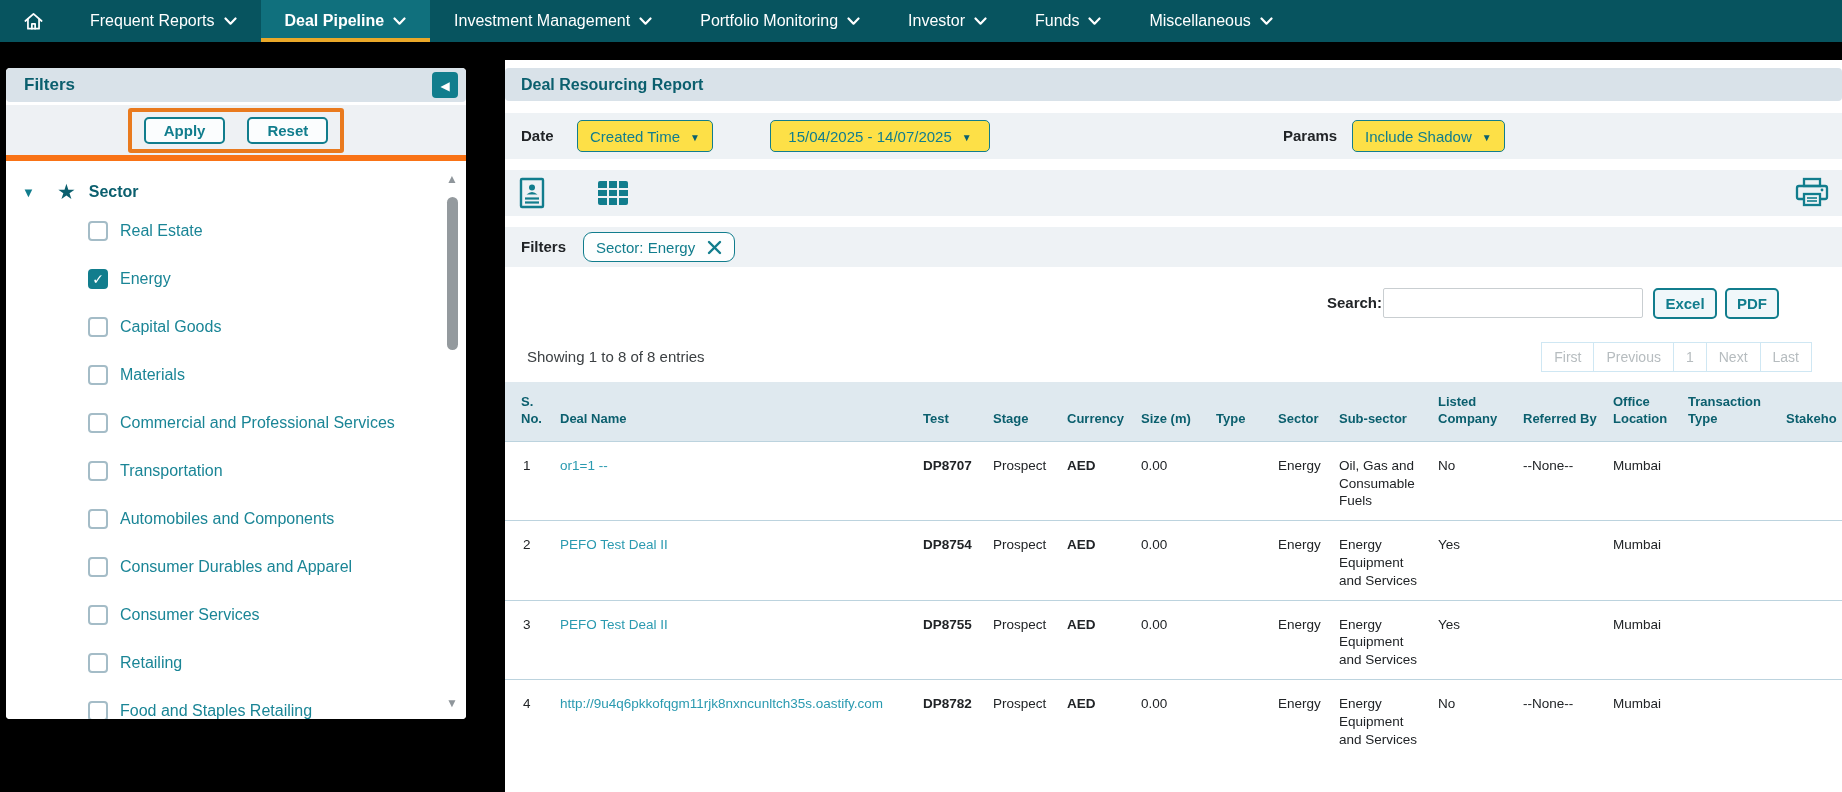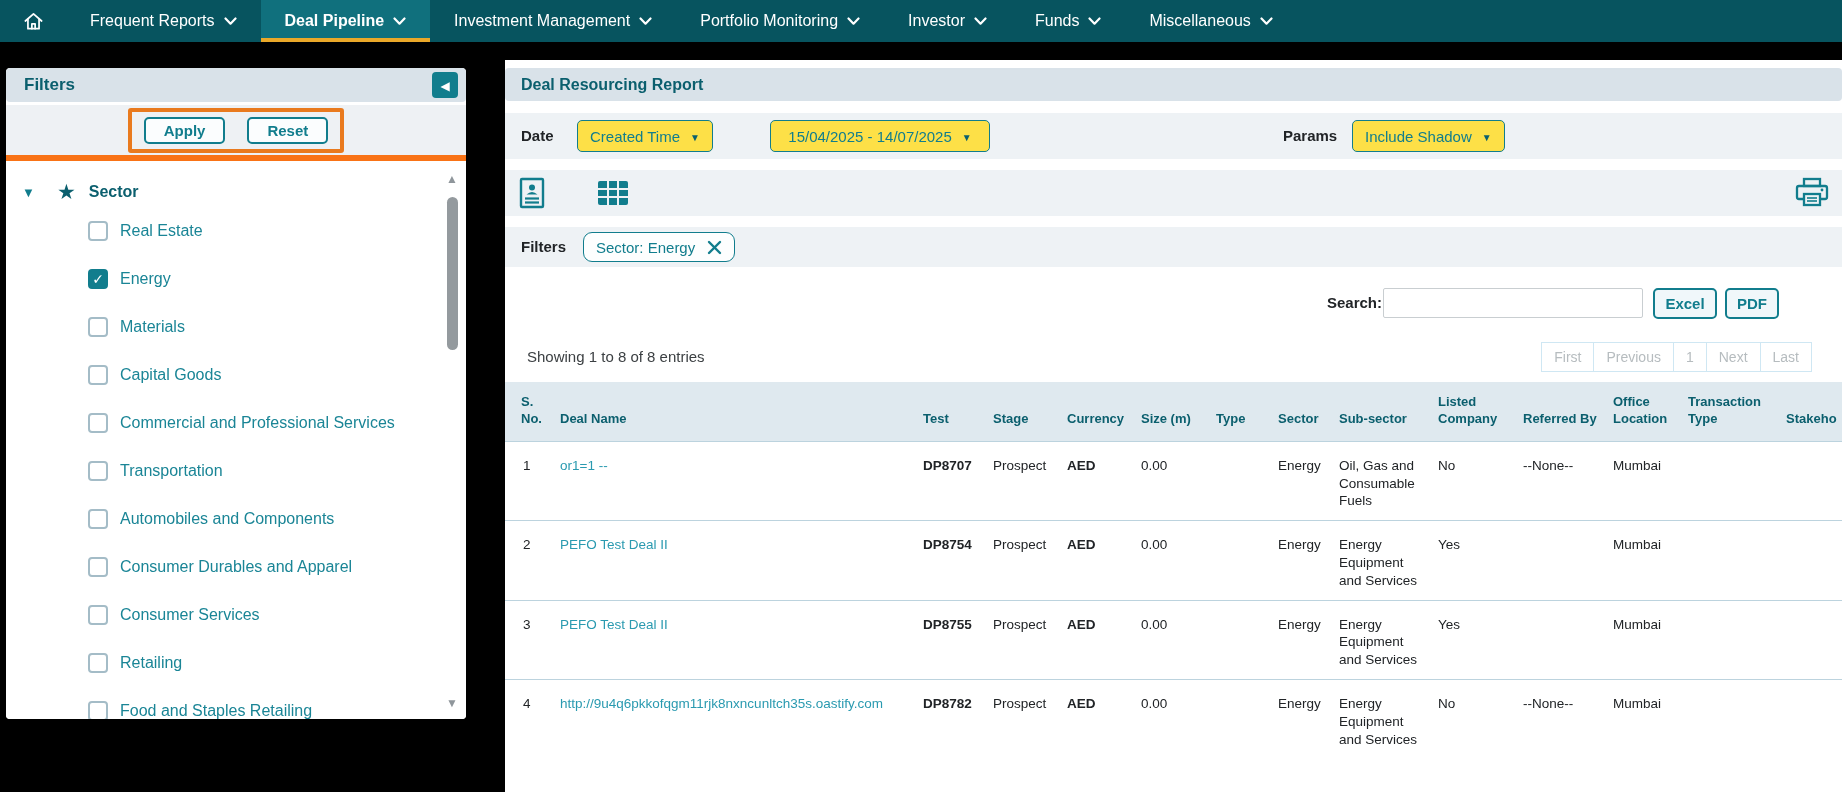--- a/index.html
+++ b/index.html
@@ -165,25 +165,25 @@
         <label class="chk-row">
           <span class="checkbox"></span>
           <span class="chk-label">Real Estate</span>
         </label>
         <label class="chk-row">
           <span class="checkbox checked"></span>
           <span class="chk-label">Energy</span>
         </label>
         <label class="chk-row">
           <span class="checkbox"></span>
+          <span class="chk-label">Capital Goods</span>
+        </label>
+        <label class="chk-row">
+          <span class="checkbox"></span>
           <span class="chk-label">Materials</span>
-        </label>
-        <label class="chk-row">
-          <span class="checkbox"></span>
-          <span class="chk-label">Capital Goods</span>
         </label>
         <label class="chk-row">
           <span class="checkbox"></span>
           <span class="chk-label">Commercial and Professional Services</span>
         </label>
         <label class="chk-row">
           <span class="checkbox"></span>
           <span class="chk-label">Transportation</span>
         </label>
         <label class="chk-row">

